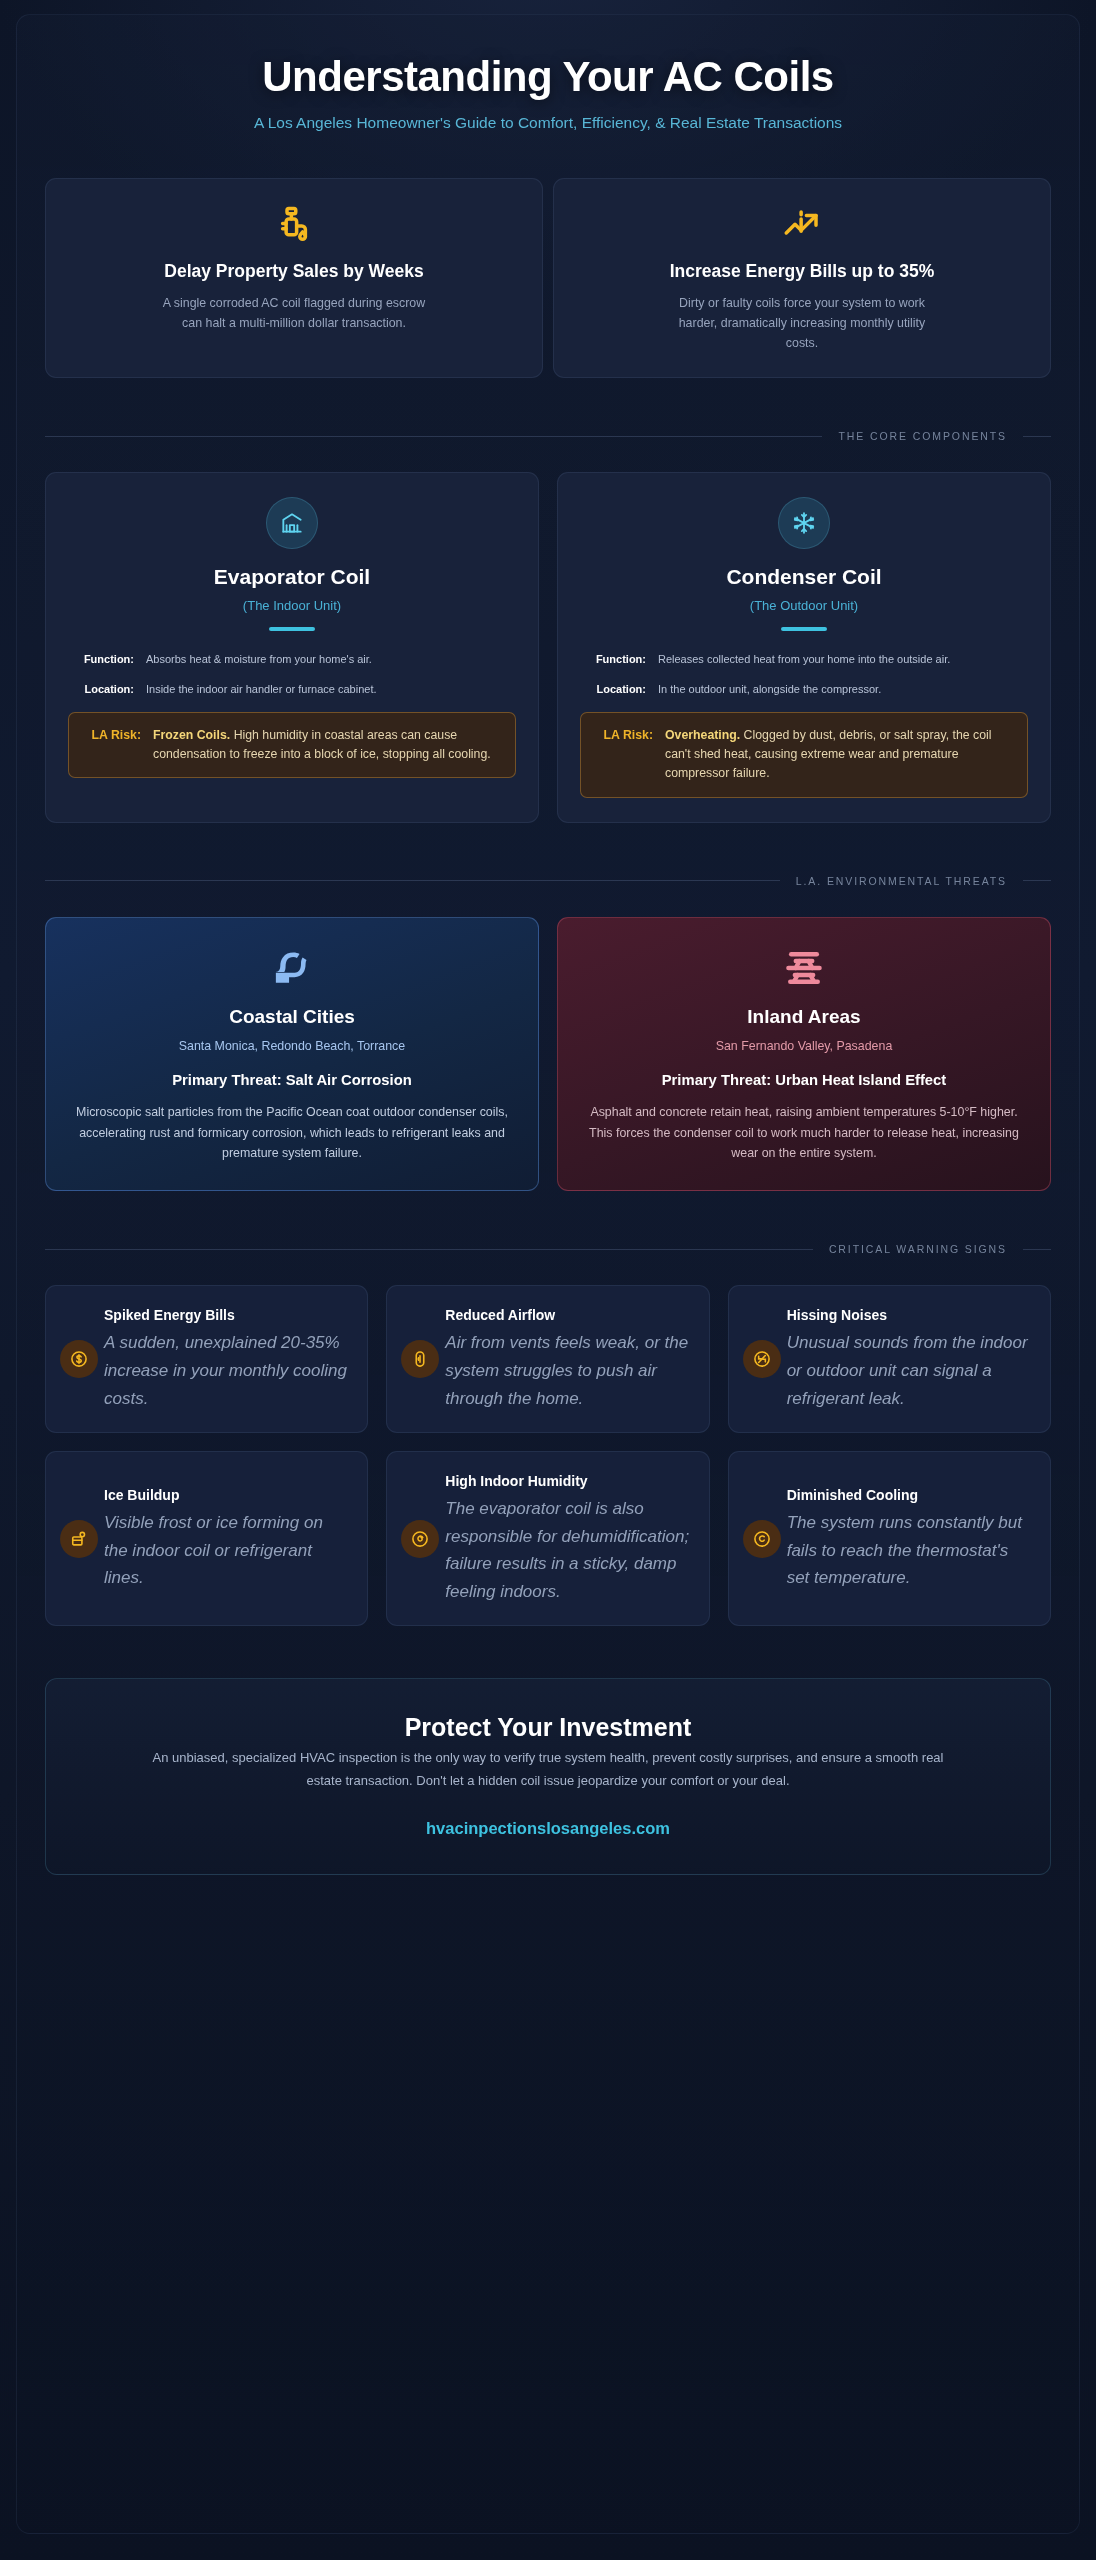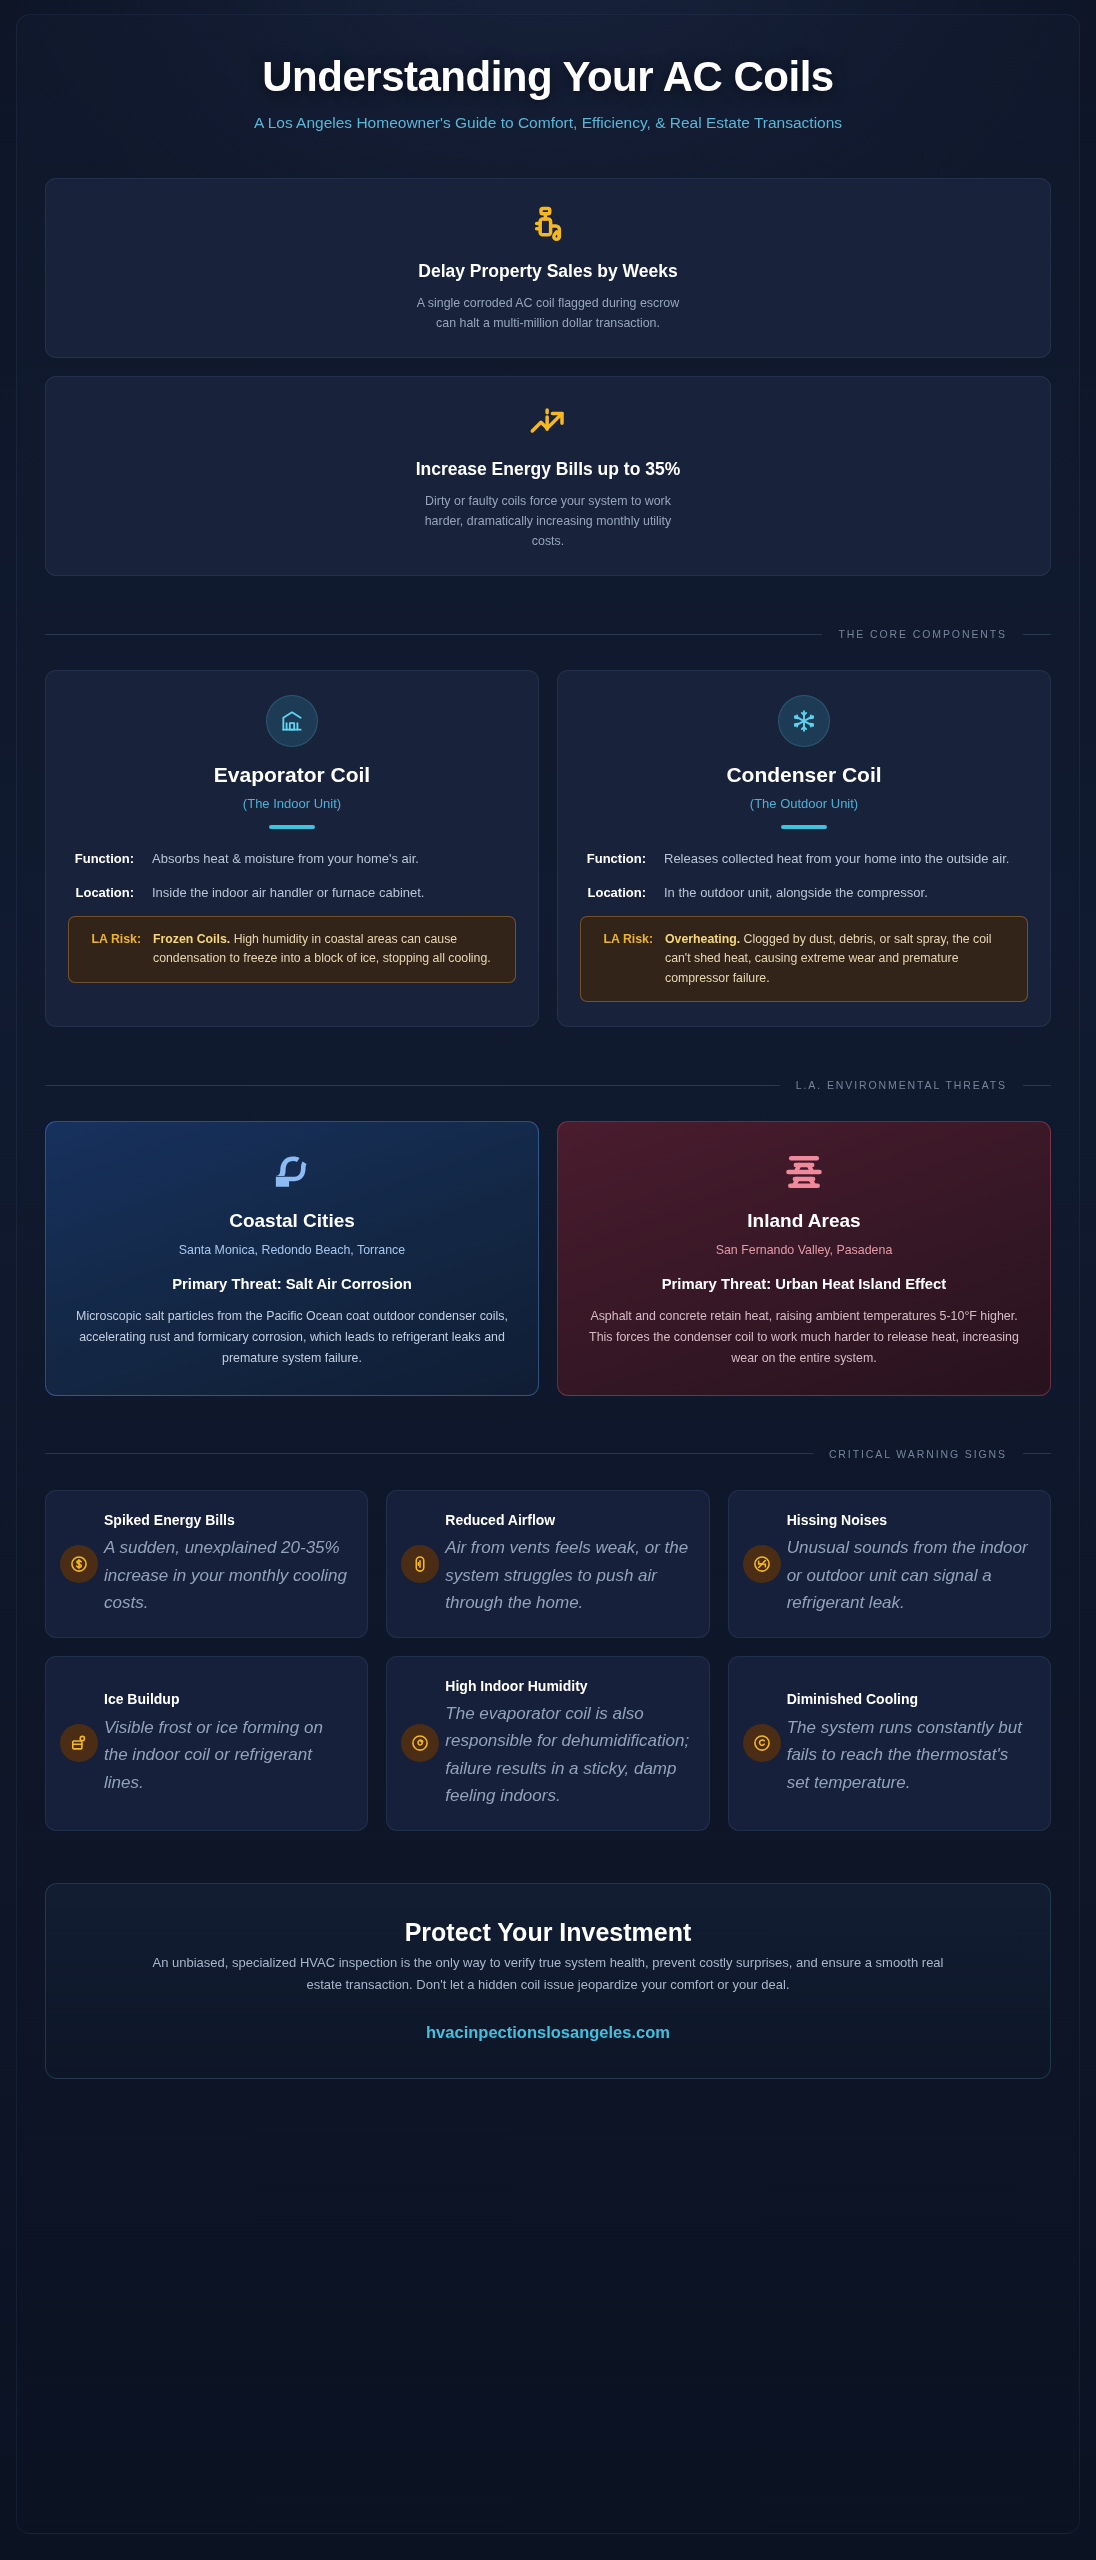--- a/index.html
+++ b/index.html
@@ -39,22 +39,22 @@
   .subtitle {
     color: #58b6d6;
     font-size: 15.5px;
     margin-top: 13px;
     font-weight: 400;
   }
 
   
   .stat-grid {
     display: grid;
-    grid-template-columns: 1fr;
-    gap: 18px;
+    grid-template-columns: 1fr 1fr;
+    gap: 10px;
     margin-top: 36px;
   }
   .stat-card {
     background: #18223a;
     border: 1px solid rgba(125,155,205,0.12);
     border-radius: 11px;
     padding: 26px 22px 24px 22px;
     text-align: center;
   }
   .stat-icon { height: 44px; margin-bottom: 12px; }
@@ -127,23 +127,23 @@
     margin-top: 9px;
   }
   .coil-accent {
     width: 46px; height: 3.5px;
     background: #3ec2e0;
     border-radius: 2px;
     margin: 14px auto 20px auto;
   }
   .spec-row {
     display: flex;
-    gap: 18px;
+    gap: 12px;
     margin-bottom: 13px;
-    font-size: 13px;
+    font-size: 11px;
     line-height: 1.58;
   }
   .spec-key {
     color: #ffffff;
     font-weight: bold;
     flex: 0 0 66px;
     text-align: right;
   }
   .spec-val { color: #b9c4d8; flex: 1; }
 

